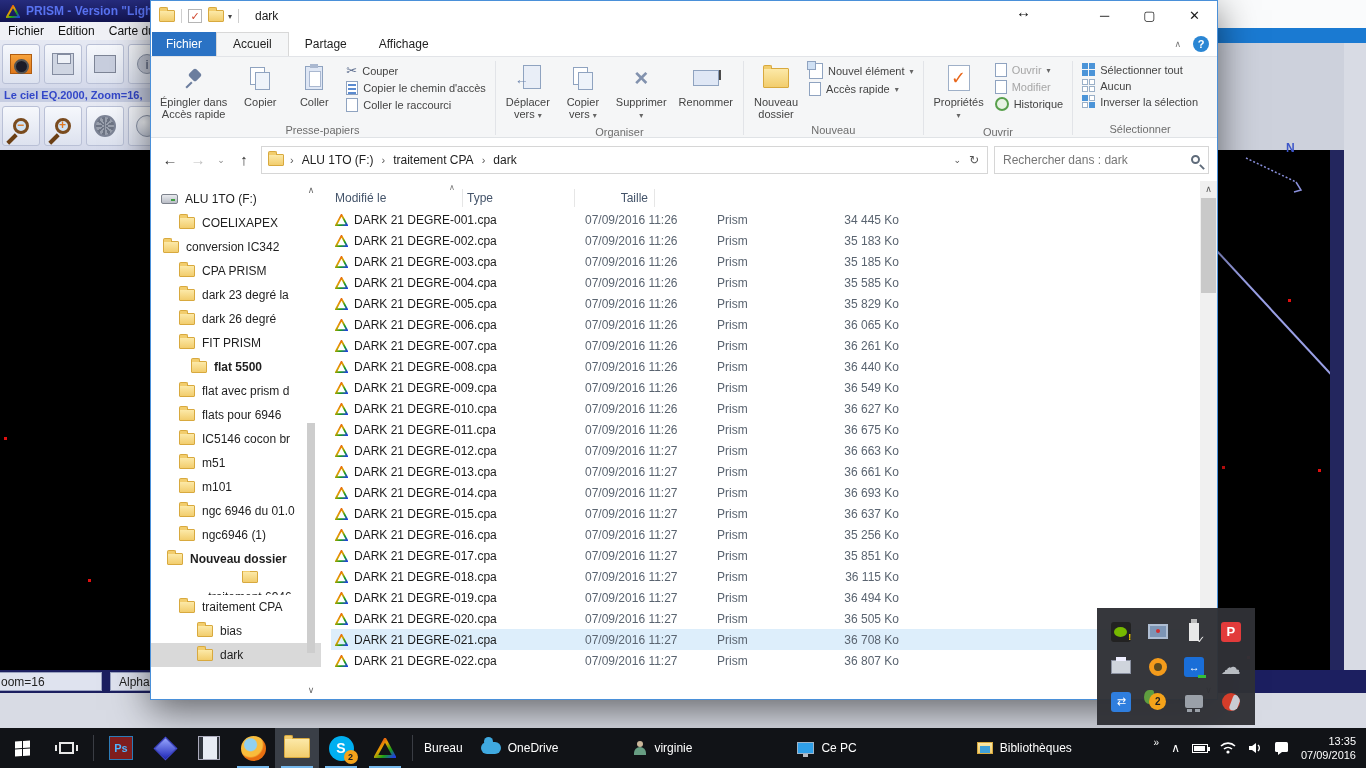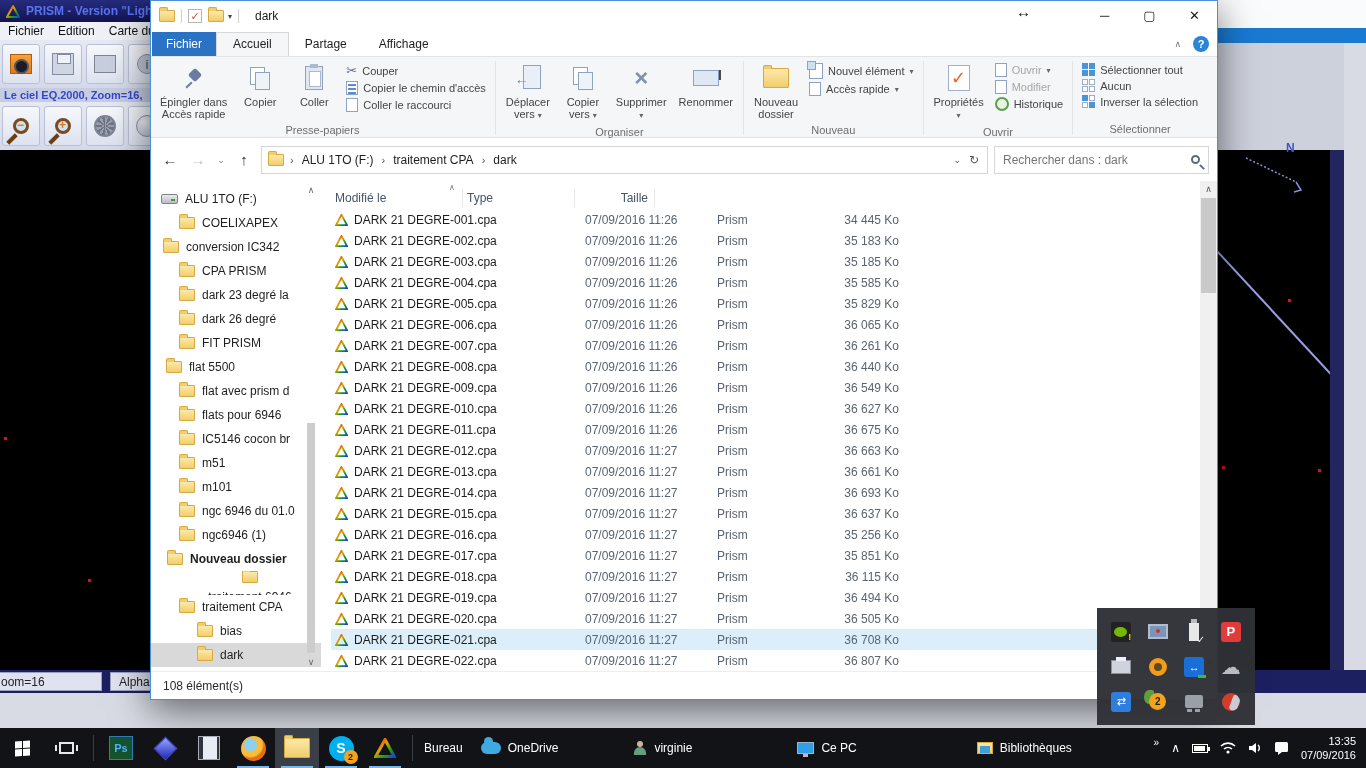--- a/index.html
+++ b/index.html
@@ -180,21 +180,21 @@
   .taskbar{position:absolute;left:0;top:728px;width:1366px;height:40px;background:#111317;display:flex;align-items:center;z-index:40;color:#fff;}
   .tb-btn{width:44px;height:40px;display:flex;align-items:center;justify-content:center;position:relative;flex:0 0 auto;}
   .tb-btn.active{background:#3a3f47;}
   .tb-btn .uline{position:absolute;bottom:0;left:6px;right:6px;height:2px;background:#76b9ed;}
   .winflag{display:grid;grid-template-columns:7px 7px;grid-template-rows:7px 7px;gap:1px;transform:skewY(-4deg);}
   .winflag i{background:#fff;}
   .tview{width:15px;height:12px;border:2px solid #e8e8e8;position:relative;}
   .tview::before{content:"";position:absolute;left:-6px;top:1px;width:2px;height:6px;background:#e8e8e8;}
   .tview::after{content:"";position:absolute;right:-6px;top:1px;width:2px;height:6px;background:#e8e8e8;}
   .tb-sep{width:1px;height:26px;background:#3a3d44;margin:0 5px;flex:0 0 auto;}
-  .ps-ic{width:24px;height:24px;background:#14532d;border:1px solid #2d7cb8;color:#4fb3ff;font-size:11px;font-weight:bold;display:flex;align-items:center;justify-content:center;}
+  .ps-ic{width:24px;height:24px;background:#7f1d1d;border:1px solid #2d7cb8;color:#4fb3ff;font-size:11px;font-weight:bold;display:flex;align-items:center;justify-content:center;}
   .cube-ic{width:17px;height:17px;transform:rotate(45deg);background:linear-gradient(135deg,#97a7ff,#2028b8);border:1px solid #4148d8;}
   .film-ic{width:22px;height:24px;background:linear-gradient(90deg,#30343c 0 4px,#e8ecf4 4px 18px,#30343c 18px);border:1px solid #aab;}
   .ff-ic{width:25px;height:25px;border-radius:50%;background:radial-gradient(circle at 38% 35%,#8fd0f0 0 26%,#f9bd3c 32% 52%,#e86f10 60% 80%,#b33c00 100%);}
   .sky-ic{width:25px;height:25px;border-radius:50%;background:#00aff0;color:#fff;font-size:14px;font-weight:bold;display:flex;align-items:center;justify-content:center;position:relative;}
   .badge{position:absolute;right:-4px;bottom:-3px;width:14px;height:14px;border-radius:50%;background:#f5a31a;color:#222;font-size:9px;font-weight:bold;display:flex;align-items:center;justify-content:center;}
   .tb-tool{display:flex;align-items:center;gap:7px;font-size:12px;color:#fff;white-space:nowrap;flex:0 0 auto;}
   .cloud-ic{width:20px;height:12px;background:#3fa9e0;border-radius:8px;position:relative;}
   .cloud-ic::before{content:"";position:absolute;left:3px;top:-5px;width:9px;height:9px;background:#3fa9e0;border-radius:50%;}
   .person-ic{width:14px;height:14px;position:relative;}
   .person-ic::before{content:"";position:absolute;left:4px;top:0;width:6px;height:6px;border-radius:50%;background:#cbb79b;}
@@ -539,21 +539,21 @@
               <span>dark 23 degré la</span>
             </div>
             <div class="snode" style="padding-left: 28px;">
               <span class="folder-icon"></span>
               <span>dark 26 degré</span>
             </div>
             <div class="snode" style="padding-left: 28px;">
               <span class="folder-icon"></span>
               <span>FIT PRISM</span>
             </div>
-            <div class="snode" style="padding-left: 15px;">
+            <div class="snode" style="padding-left: 40px; font-weight: bold;">
               <span class="folder-icon"></span>
               <span>flat 5500</span>
             </div>
             <div class="snode" style="padding-left: 28px;">
               <span class="folder-icon"></span>
               <span>flat avec prism d</span>
             </div>
             <div class="snode" style="padding-left: 28px;">
               <span class="folder-icon"></span>
               <span>flats pour 6946</span>
@@ -859,23 +859,20 @@
             </div>
           </div>
         <div class="vscroll">
           <div class="up">∧</div>
           <div class="thumb"></div>
           <div class="dn">∨</div>
         </div>
       </div>
     </div>
 
-    <div class="statusbar">
-      <span>108 élément(s)</span>
-    </div>
   </div>
 
   <div class="traypop">
     <span class="tp-ic">
         <span class="nv">
           <i>!</i>
         </span>
       </span>
     <span class="tp-ic">
         <span class="mon2"></span>

